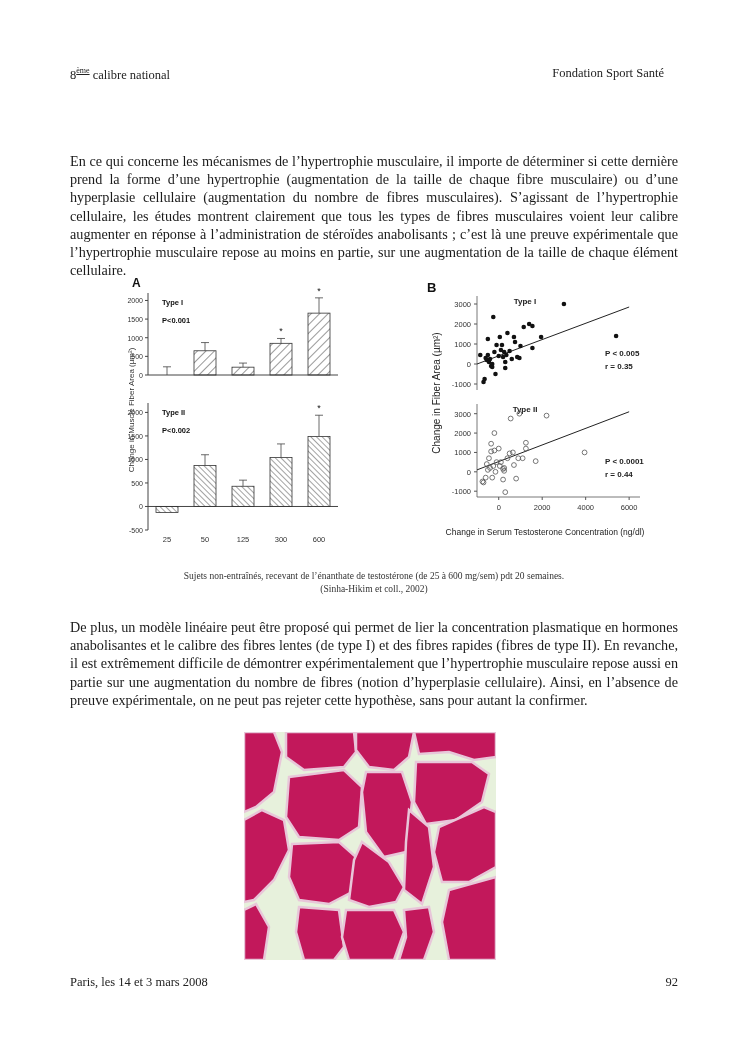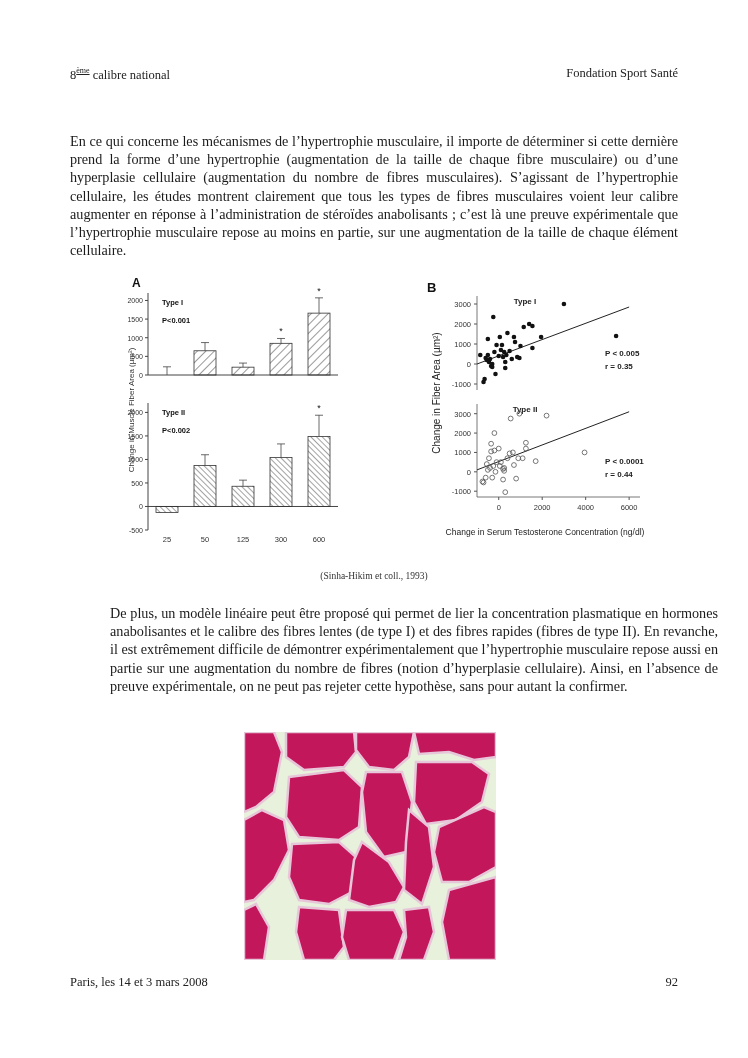--- a/index.html
+++ b/index.html
@@ -1,25 +1,25 @@
 <!DOCTYPE html>
 <html><head>
 <meta charset="utf-8">
 <style>
   html, body { margin:0; padding:0; background:#ffffff; }
   body { width:748px; height:1058px; position:relative; overflow:hidden;
          font-family:"Liberation Serif", "DejaVu Serif", serif; color:#1a1a1a; }
   .hdr { position:absolute; top:66px; font-size:12.5px; color:#222; }
   .hdr-left { left:70px; }
-  .hdr-right { right:70px;text-align:right; }
+  .hdr-right { right:84px;text-align:right; }
   .hdr sup { font-size:8px; vertical-align:6px;text-decoration:underline; }
   .para { position:absolute; left:70px; width:608px; font-size:14.2px; line-height:18.2px;
           text-align:justify; color:#1a1a1a; }
-  #p1 { top:132px; }
-  #p2 { top:604px;margin-left:40px; }
+  #p1 { top:152px; }
+  #p2 { top:618px; }
   .caption { position:absolute; left:120px; width:508px; top:570px; text-align:center;
              font-size:9.5px; line-height:12.5px; color:#333; }
   .footer { position:absolute; top:975px; font-size:12.5px; color:#222; }
   .foot-left { left:70px; }
   .foot-right { right:70px;margin-left:47px; }
   #figA, #figB { position:absolute; font-family:"Liberation Sans", "DejaVu Sans", sans-serif; }
   #figA { left:120px; top:275px; width:225px; height:270px; }
   #figB { left:415px; top:278px; width:250px; height:265px; }
   svg text { font-family:"Liberation Sans", "DejaVu Sans", sans-serif; }
   .histo { position:absolute; left:244px; top:732px; width:252px; height:228px; overflow:hidden; background:#e7f1dc; }
@@ -238,21 +238,22 @@
         <circle cx="120.68" cy="183.15625" r="2.4" fill="none" stroke="#555" stroke-width="0.8"></circle>
         <circle cx="131.54666666666668" cy="137.625" r="2.4" fill="none" stroke="#555" stroke-width="0.8"></circle>
         <circle cx="169.57999999999998" cy="174.4375" r="2.4" fill="none" stroke="#555" stroke-width="0.8"></circle>
         <text x="190" y="185.8125" font-size="8" font-weight="bold" font-family="Liberation Serif, serif" fill="#222">P &lt; 0.0001</text>
         <text x="190" y="198.8125" font-size="8" font-weight="bold" font-family="Liberation Serif, serif" fill="#222">r = 0.44</text>
       </g>
     </svg>
 </div>
 
 <div class="caption">
-  <div>(Sinha-Hikim et coll., 1993)</div>
+  <div>Sujets non-entraînés, recevant de l’énanthate de testostérone (de 25 à 600 mg/sem) pdt 20 semaines.</div>
+  <div>(Sinha-Hikim et coll., 2002)</div>
 </div>
 
 <div class="para" id="p2">De plus, un modèle linéaire peut être proposé qui permet de lier la concentration plasmatique en hormones anabolisantes et le calibre des fibres lentes (de type I) et des fibres rapides (fibres de type II). En revanche, il est extrêmement difficile de démontrer expérimentalement que l’hypertrophie musculaire repose aussi en partie sur une augmentation du nombre de fibres (notion d’hyperplasie cellulaire). Ainsi, en l’absence de preuve expérimentale, on ne peut pas rejeter cette hypothèse, sans pour autant la confirmer.</div>
 
 <div class="histo">
   <svg width="252" height="228" viewBox="0 0 252 228">
     <rect x="0" y="0" width="252" height="228" fill="#e7f1dc"></rect>
     <g fill="#c2185b" stroke="#e8c6d9" stroke-width="2.5">
       <path d="M0,0 L30,0 L38,20 L30,60 L12,75 L0,80 Z"></path>
       <path d="M42,0 L110,0 L112,20 L100,35 L60,38 L42,25 Z"></path>

